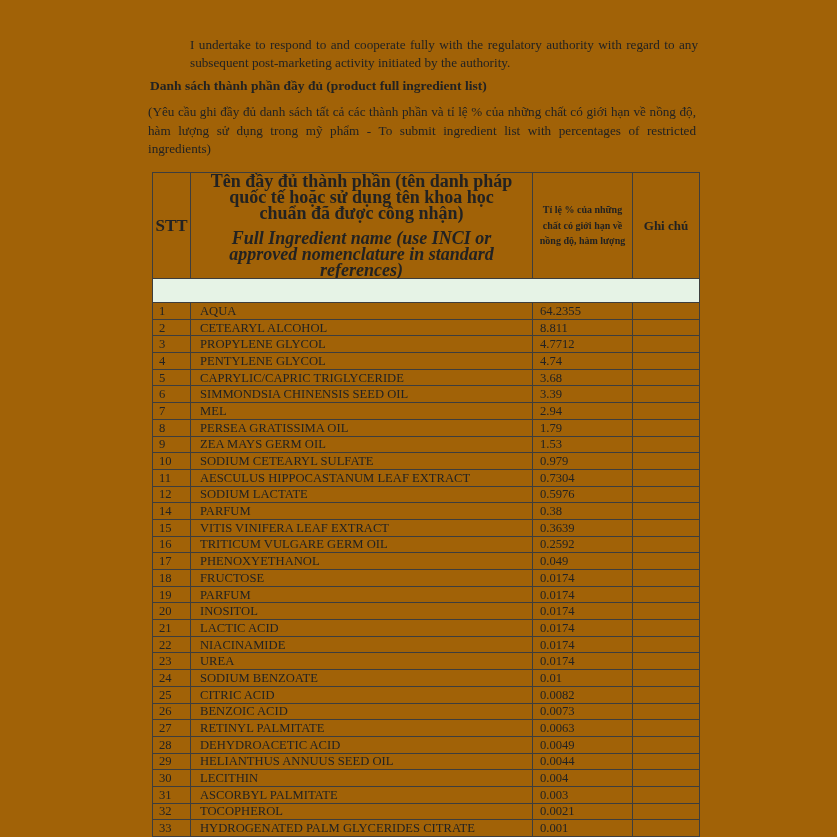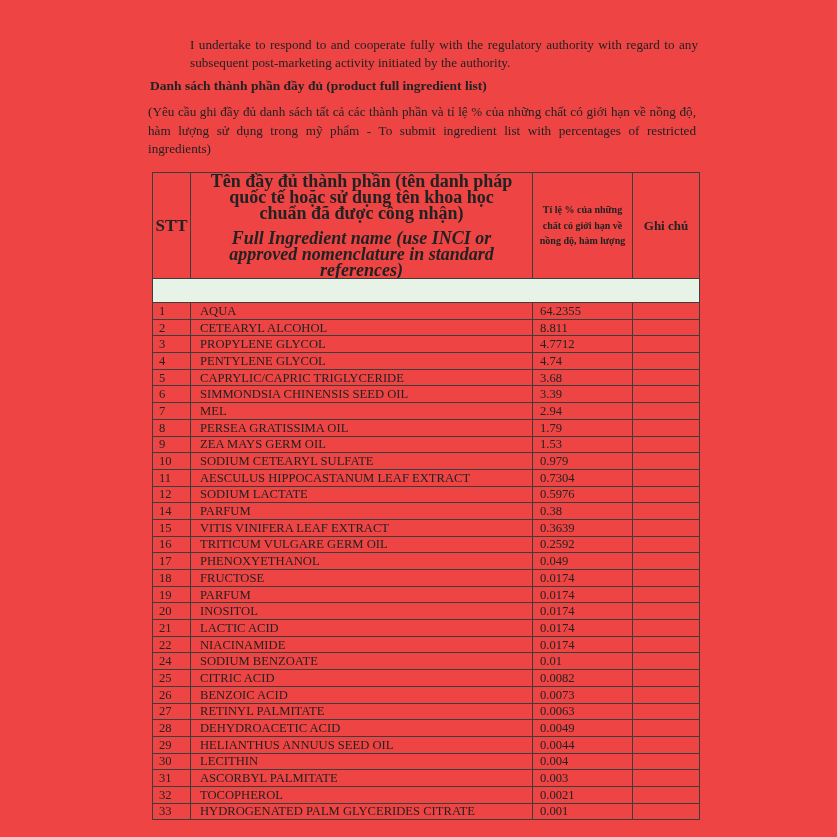--- a/index.html
+++ b/index.html
@@ -3,21 +3,21 @@
 <meta charset="utf-8">
 <style>
   * { margin: 0; padding: 0; box-sizing: border-box; }
   html, body {
     width: 837px; height: 837px;
     background: #ffffff;
     font-family: "Liberation Serif", "DejaVu Serif", serif;
     color: #222222;
     overflow: hidden;
   }
-  .page { position: absolute; left: 0; top: 0; width: 837px; height: 837px; background: #ef4444; font-family: Liberation Serif, serif; }
+  .page { position: absolute; left: 0; top: 0; width: 837px; height: 837px; background: #a16207; font-family: Liberation Serif, serif; }
 
   .intro-para {
     position: absolute; left: 190px; top: 36px; width: 508px;
     font-size: 13.2px; line-height: 17.5px; text-align: justify;
   }
   .section-heading {
     position: absolute; left: 150px; top: 78px;
     font-size: 13.5px; font-weight: bold;
   }
   .section-note {
@@ -212,20 +212,26 @@
           <td class="d-pct">0.0174</td>
           <td class="d-note"></td>
         </tr>
         <tr class="data-row">
           <td class="d-stt">22</td>
           <td class="d-name">NIACINAMIDE</td>
           <td class="d-pct">0.0174</td>
           <td class="d-note"></td>
         </tr>
         <tr class="data-row">
+          <td class="d-stt">23</td>
+          <td class="d-name">UREA</td>
+          <td class="d-pct">0.0174</td>
+          <td class="d-note"></td>
+        </tr>
+        <tr class="data-row">
           <td class="d-stt">24</td>
           <td class="d-name">SODIUM BENZOATE</td>
           <td class="d-pct">0.01</td>
           <td class="d-note"></td>
         </tr>
         <tr class="data-row">
           <td class="d-stt">25</td>
           <td class="d-name">CITRIC ACID</td>
           <td class="d-pct">0.0082</td>
           <td class="d-note"></td>

